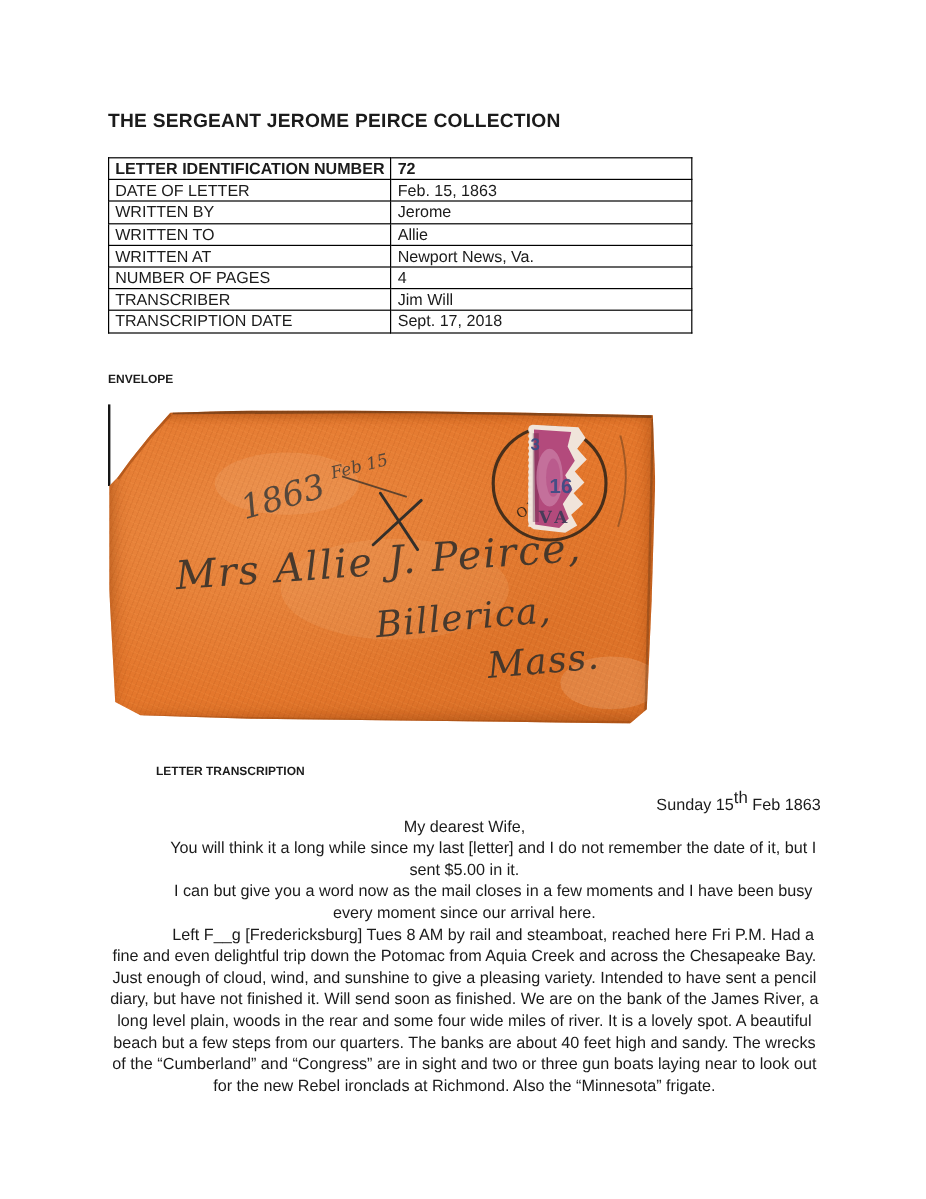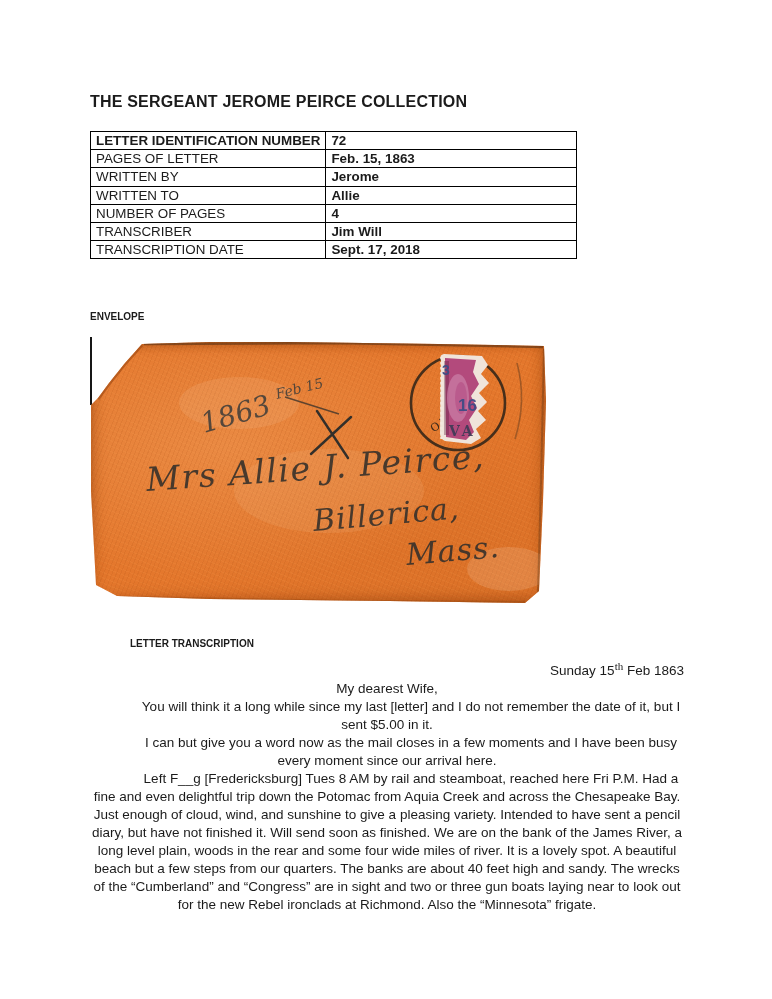--- a/index.html
+++ b/index.html
@@ -7,21 +7,21 @@
     position:relative; width:772px; height:999px; background:#ffffff;
     font-family:"Liberation Sans", sans-serif; color:#1b1b1b; overflow:hidden;
   }
   .title{
     position:absolute; left:90px; top:93px; font-size:16px; font-weight:700; letter-spacing:.2px;
   }
   table.info{position:absolute; left:90px; top:131px; border-collapse:collapse;}
   table.info td{
     border:1px solid #000; font-size:13.4px; padding:0 5px; height:17.2px; line-height:15px; white-space:nowrap;margin-top:19px;
   }
-  td.c-label{width:200px;} td.c-value{width:240px;font-weight:bold;}
+  td.c-label{width:200px;} td.c-value{width:240px;}
   tr.head td{font-weight:700;}
   .sec-head{position:absolute; left:90px; font-size:10px; font-weight:700;}
   .sec-envelope{top:311px;}
   .sec-letter{top:638px;padding-left:40px;}
 
   .envelope-wrap{position:absolute; left:89px; top:341px; width:458px; height:264px;}
   .scan-line{position:absolute; left:1px; top:-4px; width:2px; height:68px; background:#161616;}
   .env{
     position:absolute; left:0; top:0; width:458px; height:264px;
     background-color:#e4772c;
@@ -35,48 +35,52 @@
     clip-path: polygon(53px 3px,120px 1px,200px 1px,350px 3px,455px 5px,457px 60px,454px 160px,450px 250px,
                        436px 262px,300px 260px,120px 258px,28px 255px,7px 244px,2px 150px,2px 64px,
                        9px 57px,20px 42px,36px 22px);
   }
   .env svg{position:absolute; left:0; top:0;}
   .script{font-family:"DejaVu Serif", serif; font-style:italic;}
   .pmtext{font-family:"DejaVu Serif", serif;}
 
   .letter{position:absolute; left:90px; top:662px; width:594px; font-size:13.5px; line-height:18px;}
   .letter .date-line{text-align:right;}
-  .letter sup{font-size:11px; line-height:0;font-family:Liberation Serif, serif;}
+  .letter sup{font-size:14px; line-height:0;}
   .letter p{margin:0; text-indent:48px;text-align:center;}
   .letter .salutation{text-indent:0;}
 </style>
 </head>
 <body>
 
 <div class="page">
 
   <div class="title">THE SERGEANT JEROME PEIRCE COLLECTION</div>
 
   <table class="info">
     <tbody>
       <tr class="head">
         <td class="c-label">LETTER IDENTIFICATION NUMBER</td>
         <td class="c-value">72</td>
       </tr>
       <tr>
-        <td class="c-label">PAGES OF LETTER</td>
+        <td class="c-label">DATE OF LETTER</td>
         <td class="c-value">Feb. 15, 1863</td>
       </tr>
       <tr>
         <td class="c-label">WRITTEN BY</td>
         <td class="c-value">Jerome</td>
       </tr>
       <tr>
         <td class="c-label">WRITTEN TO</td>
         <td class="c-value">Allie</td>
+      </tr>
+      <tr>
+        <td class="c-label">WRITTEN AT</td>
+        <td class="c-value">Newport News, Va.</td>
       </tr>
       <tr>
         <td class="c-label">NUMBER OF PAGES</td>
         <td class="c-value">4</td>
       </tr>
       <tr>
         <td class="c-label">TRANSCRIBER</td>
         <td class="c-value">Jim Will</td>
       </tr>
       <tr>

